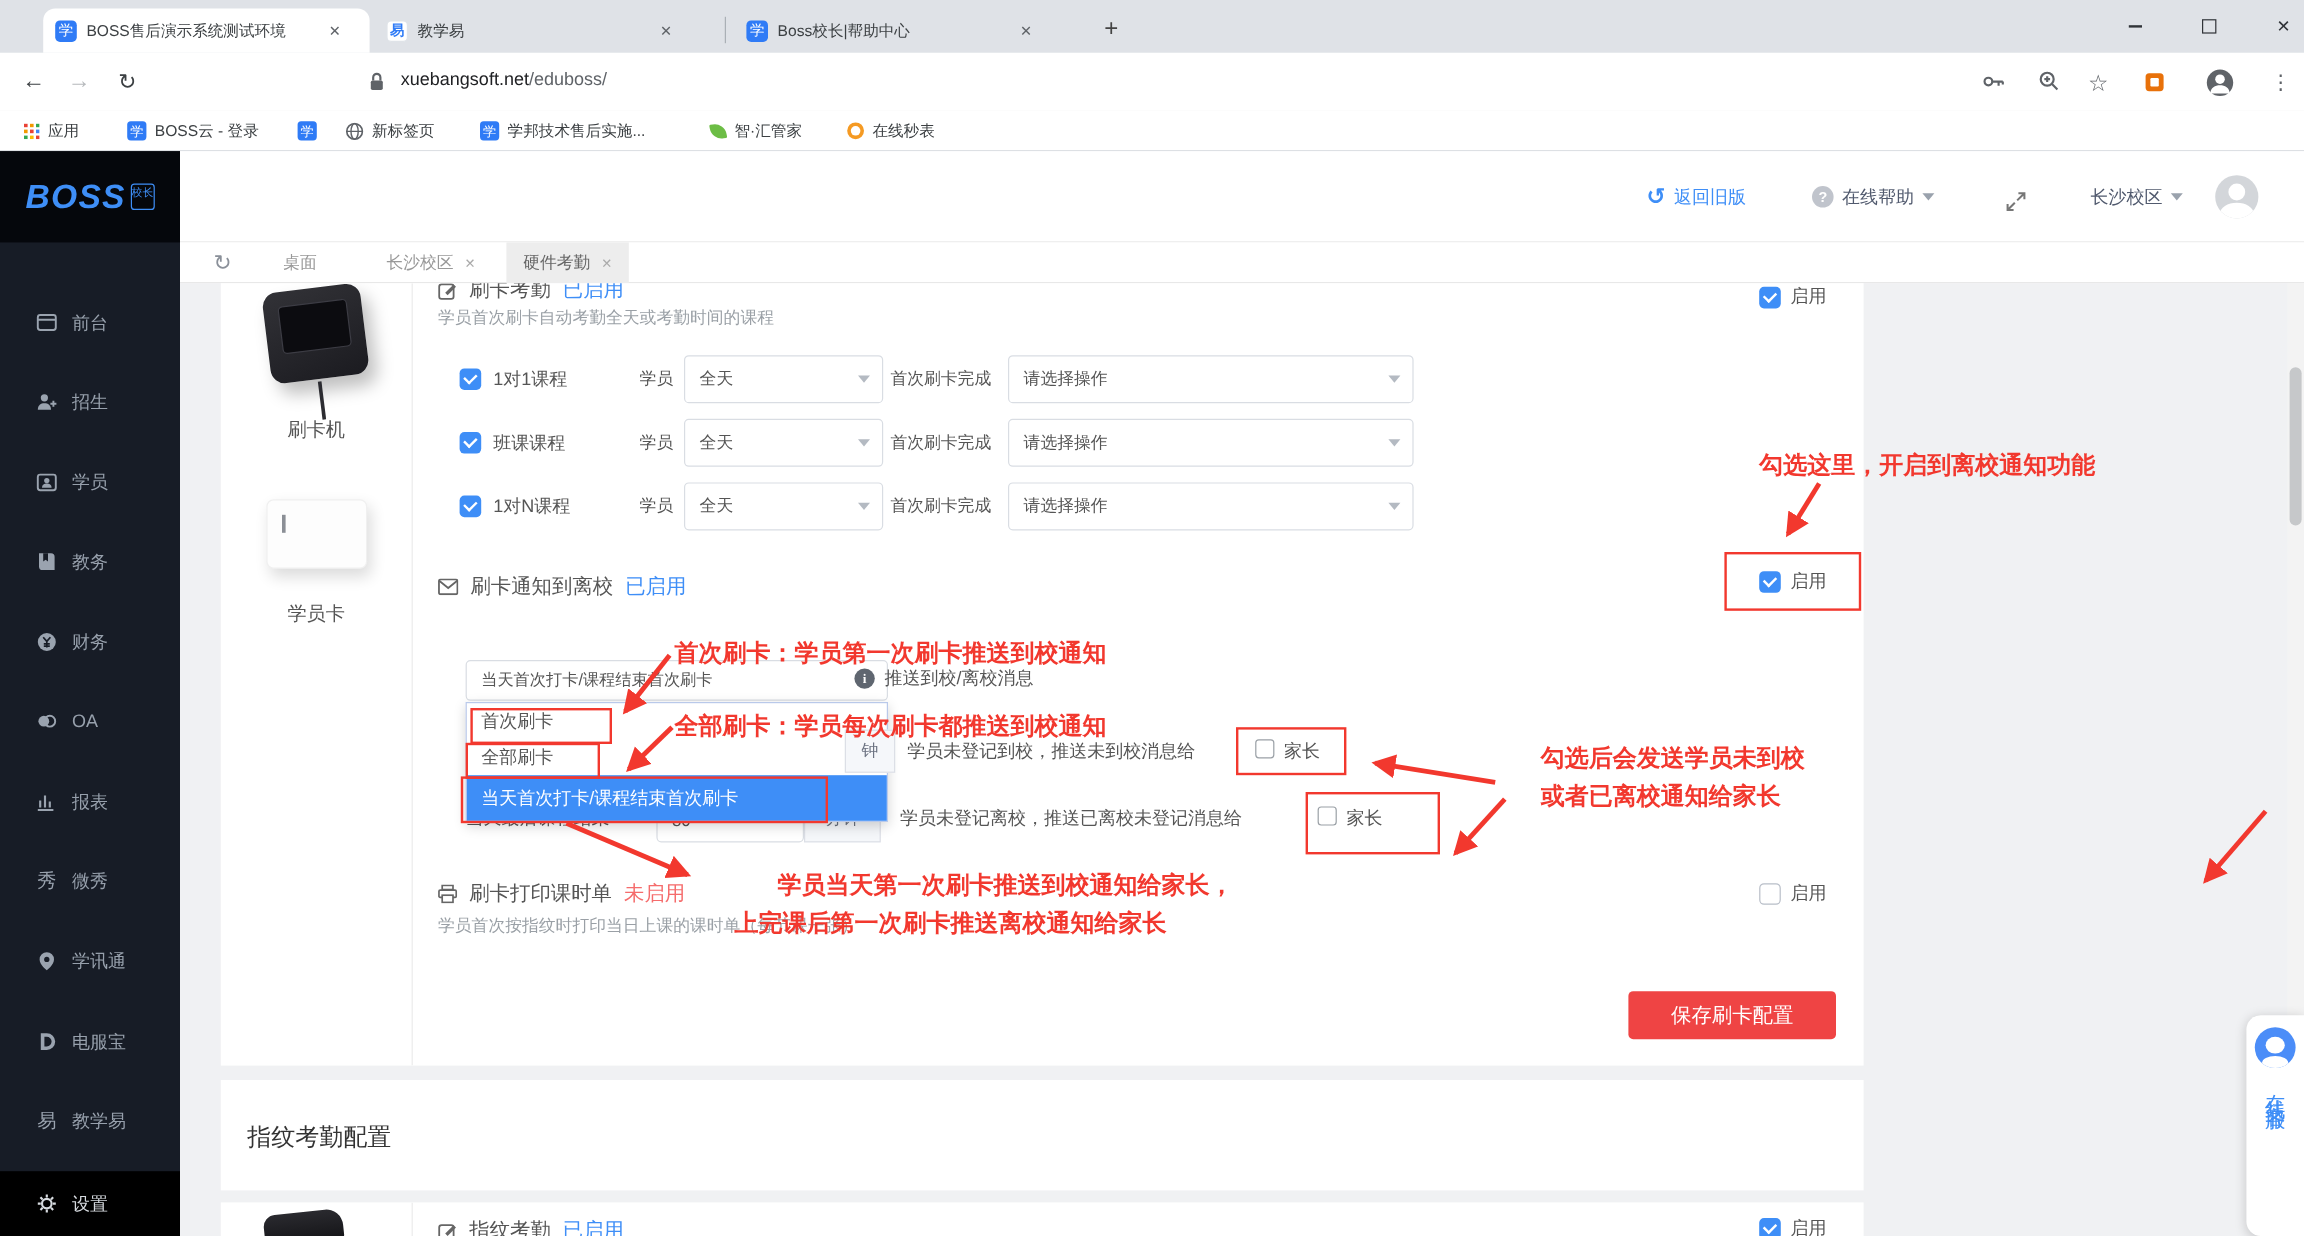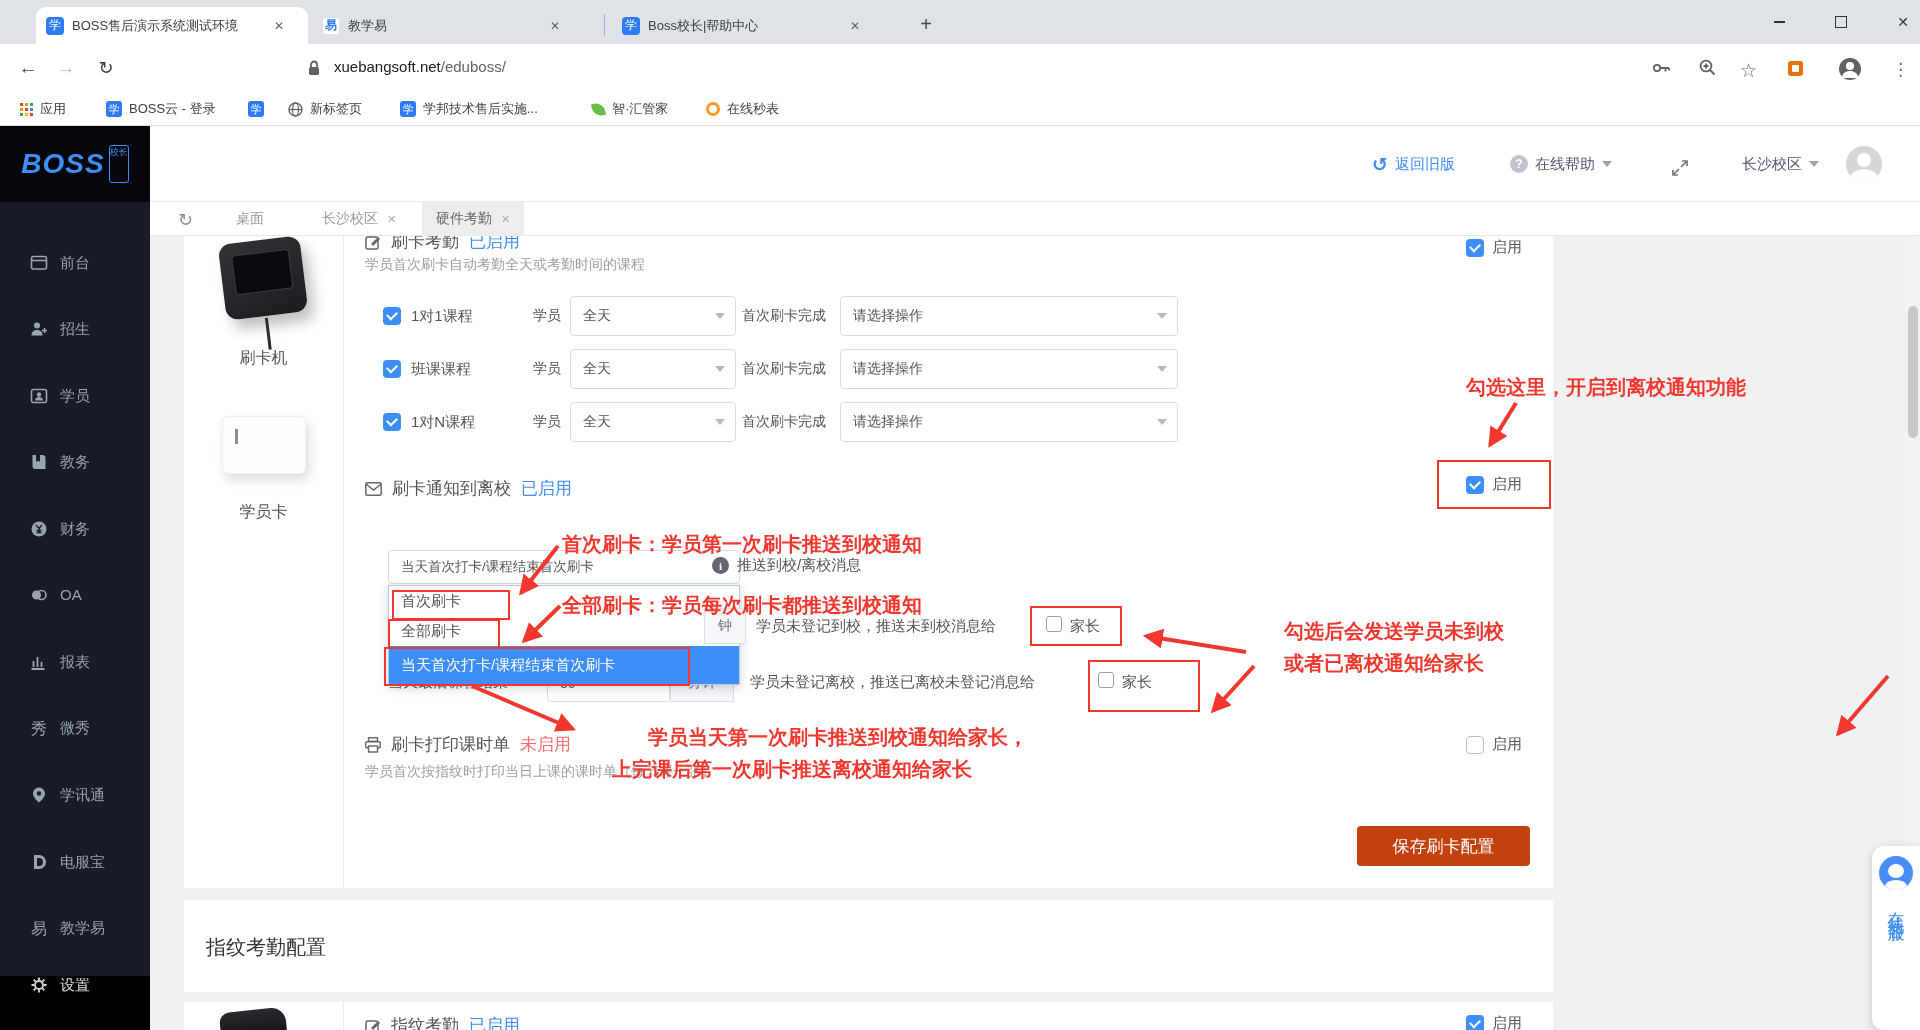--- a/index.html
+++ b/index.html
@@ -39,22 +39,22 @@
   .bmk { position:absolute; top:5px; height:24px; display:flex; align-items:center; gap:7px; font-size:13px; color:#3c4043; }
   .bfav { width:16px; height:16px; border-radius:3px; background:#2f7bf6; color:#fff; font-size:11px; display:flex; align-items:center; justify-content:center; }
   .leaf { width:13px; height:13px; background:#6cbd45; border-radius:1px 10px 1px 10px; transform:rotate(-10deg); }
   .oclock { width:14px; height:14px; background:#f59a23; border-radius:50%; position:relative; }
   .oclock::after { content:""; position:absolute; left:3px; top:3px; width:8px; height:8px; background:#fff; border-radius:50%; }
 
   
   .sidebar { position:absolute; left:0; top:126px; width:150px; height:904px; background:#171c26; }
   .logo { position:absolute; left:0; top:0; width:150px; height:76px; background:#05070c; display:flex; align-items:center; justify-content:center; gap:4px; }
   .logo .word { color:#3e8ef7; font-size:28px; font-weight:bold; font-style:italic; letter-spacing:1px; }
-  .logo .badge { width:20px; height:38px; border:1.5px solid #3e8ef7; color:#3e8ef7; font-size:9px; line-height:11px; text-align:right; border-radius:3px; padding-top:1px; }
-  .navitem { position:absolute; left:0; width:150px; height:30px; display:flex; align-items:flex-start; color:#97a0ac; font-size:15px; gap:12px; padding-left:30px; }
+  .logo .badge { width:20px; height:22px; border:1.5px solid #3e8ef7; color:#3e8ef7; font-size:9px; line-height:11px; text-align:right; border-radius:3px; padding-top:1px; }
+  .navitem { position:absolute; left:0; width:150px; height:30px; display:flex; align-items:center; color:#97a0ac; font-size:15px; gap:12px; padding-left:30px; }
   .navitem svg { flex:0 0 auto; }
   .navitem .char { width:18px; font-size:16px; text-align:center; color:#9aa3af; }
   .navitem.settings { height:54px; background:#000; padding-left:30px; }
   .gearwrap { width:18px; height:18px; }
 
   .apphdr { position:absolute; left:150px; top:126px; width:1770px; height:76px; background:#fff; border-bottom:1px solid #ececec; }
   .hitem { position:absolute; top:24px; height:28px; display:flex; align-items:center; gap:7px; font-size:15px; color:#515a6e; }
   .blue { color:#3e8ef7; }
   .i-undo::before { content:"\21BA"; font-weight:bold; font-size:19px; color:#3e8ef7; }
   .qcircle { width:18px; height:18px; border-radius:50%; background:#c0c4cc; color:#fff; font-size:12px; font-weight:bold; display:flex; align-items:center; justify-content:center; }
@@ -94,21 +94,21 @@
 
   .ddlist { position:absolute; width:352px; background:#fff; border:1px solid #b9c9ea; box-shadow:0 3px 10px rgba(0,0,0,.18); z-index:10; }
   .ddopt { height:30px; display:flex; align-items:center; padding:0 12px; font-size:15px; color:#555; white-space:nowrap; }
   .ddopt.sel-active { height:38px; background:#3e8ef7; color:#fff; }
 
   .infoi { width:17px; height:17px; border-radius:50%; background:#5f6670; color:#fff; font-size:11px; font-weight:bold; font-family:"Liberation Serif",serif; display:flex; align-items:center; justify-content:center; }
   .addon { position:absolute; background:#f5f7fa; border:1px solid #dcdfe6; color:#6b7280; font-size:14px; display:flex; align-items:center; justify-content:center; }
   .tinput { position:absolute; background:#fff; border:1px solid #d9dde3; border-radius:4px; font-size:14px; color:#555; display:flex; align-items:center; padding-left:12px; }
   .ptext { position:absolute; font-size:15px; color:#555; white-space:nowrap; }
 
-  .savebtn { position:absolute; width:173px; height:40px; background:#c2410c; border-radius:4px; color:#fff; font-size:17px; display:flex; align-items:center; justify-content:center; }
+  .savebtn { position:absolute; width:173px; height:40px; background:#ef4444; border-radius:4px; color:#fff; font-size:17px; display:flex; align-items:center; justify-content:center; }
 
   
   .reader { position:absolute; transform:rotate(-7deg); }
   .reader .body { width:82px; height:76px; background:linear-gradient(160deg,#323237,#1b1b20); border-radius:12px; box-shadow:6px 10px 14px rgba(0,0,0,.25); position:relative; }
   .reader .screen { position:absolute; left:12px; top:12px; width:58px; height:40px; background:#0c0c10; border:1px solid #3c3c44; border-radius:4px; }
   .reader .wire { position:absolute; left:38px; top:78px; width:3px; height:32px; background:#2c2c31; }
   .stucard { position:absolute; width:84px; height:58px; background:#fdfdfd; border:1px solid #f0f0f0; border-radius:6px; box-shadow:3px 6px 12px rgba(0,0,0,.14); }
   .stucard::before { content:""; position:absolute; left:12px; top:12px; width:3px; height:15px; background:#8b8f96; }
   .fpdev { position:absolute; width:66px; height:26px; background:linear-gradient(#2a2a2f,#141417); border-radius:10px 14px 4px 4px; transform:rotate(-6deg); }
   .imglabel { position:absolute; width:159px; text-align:center; font-size:16px; color:#555; }

